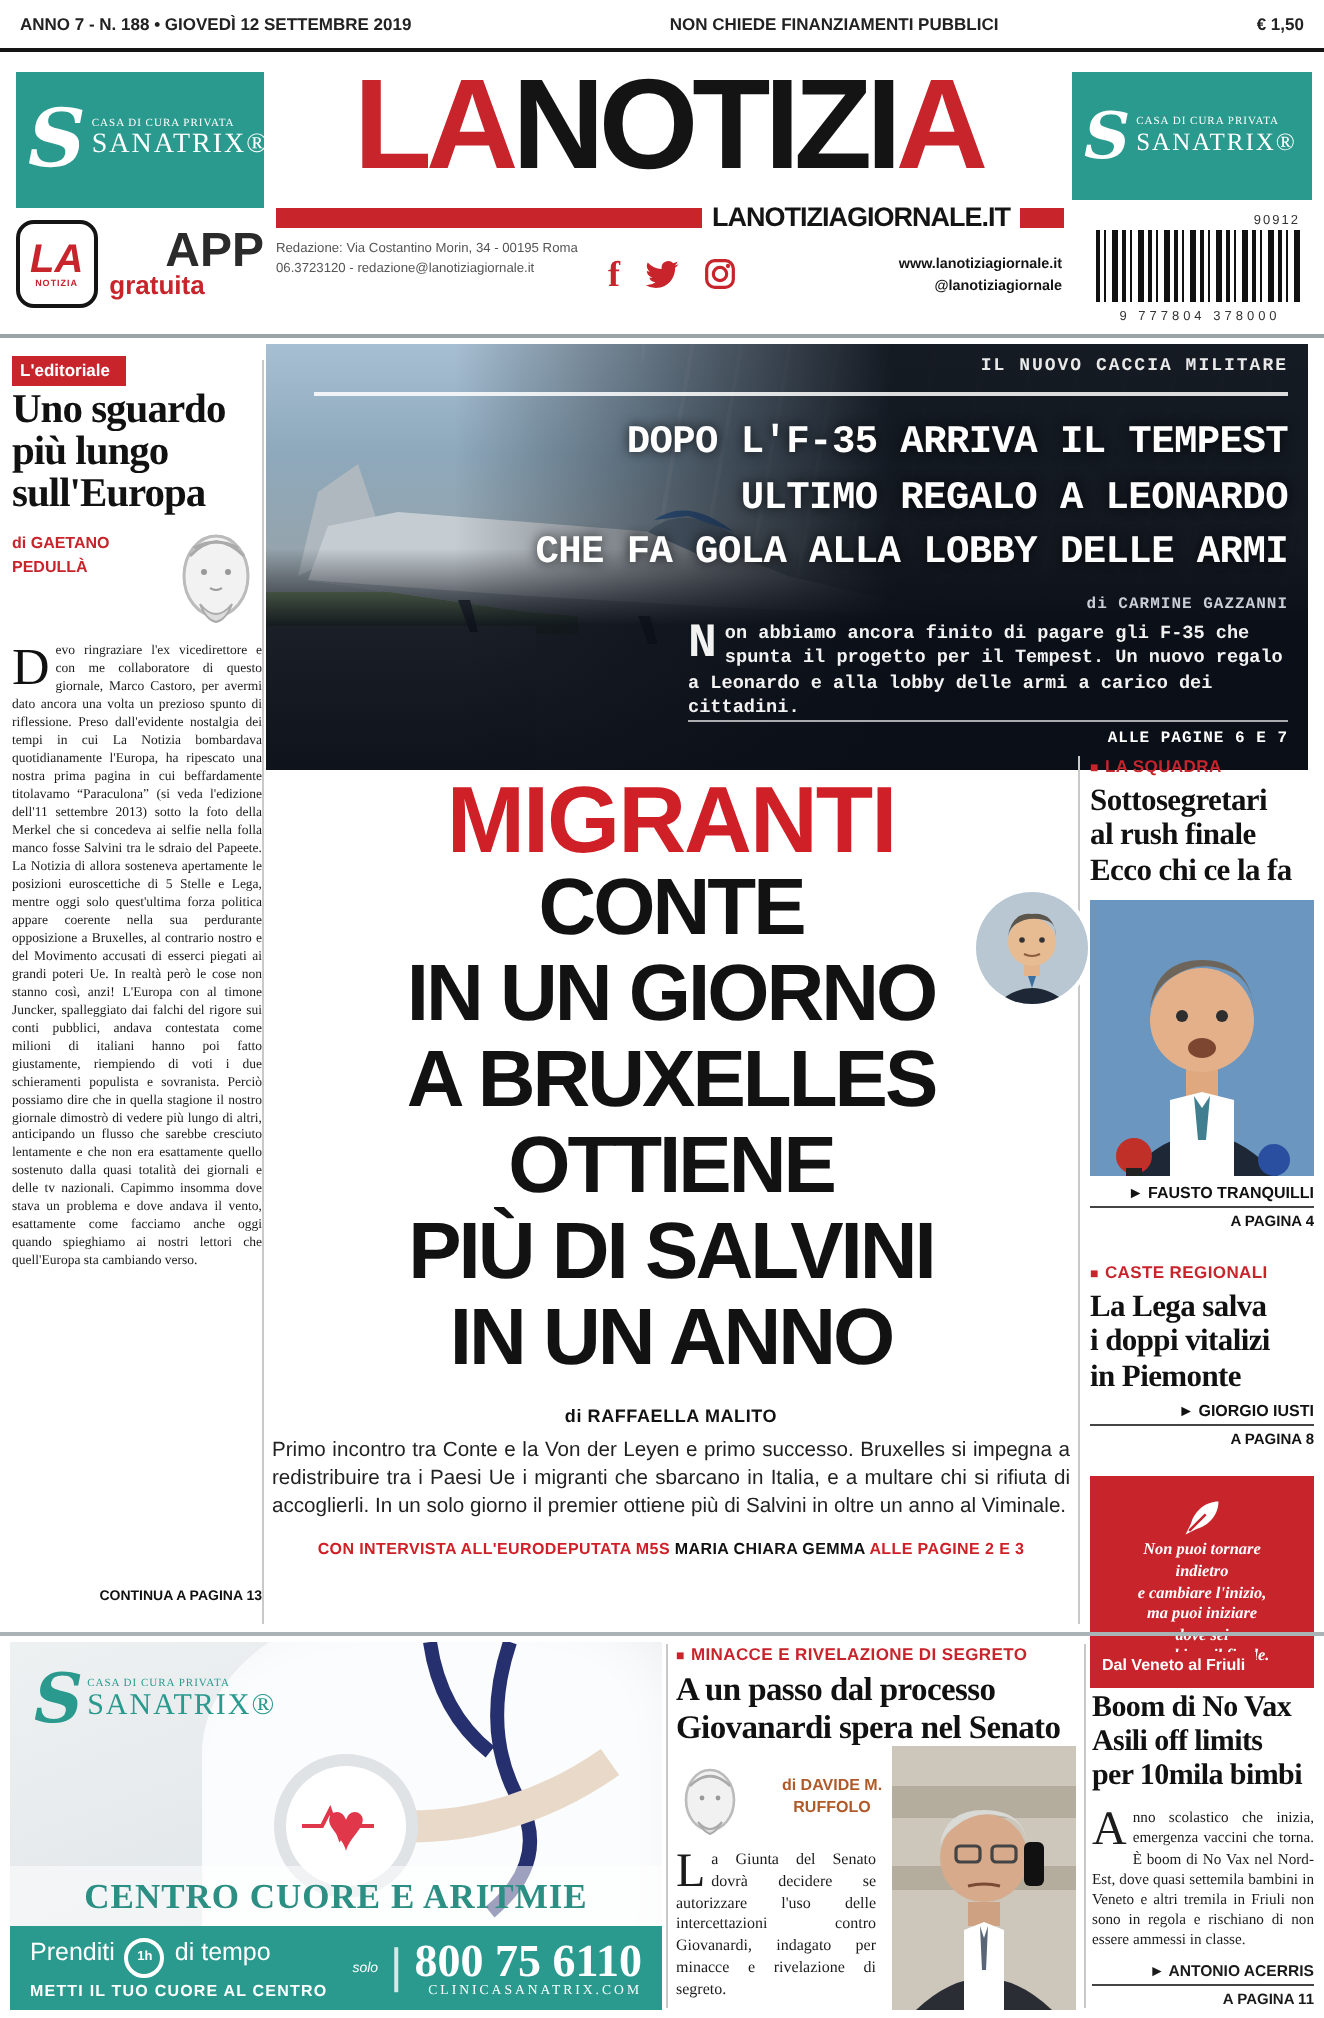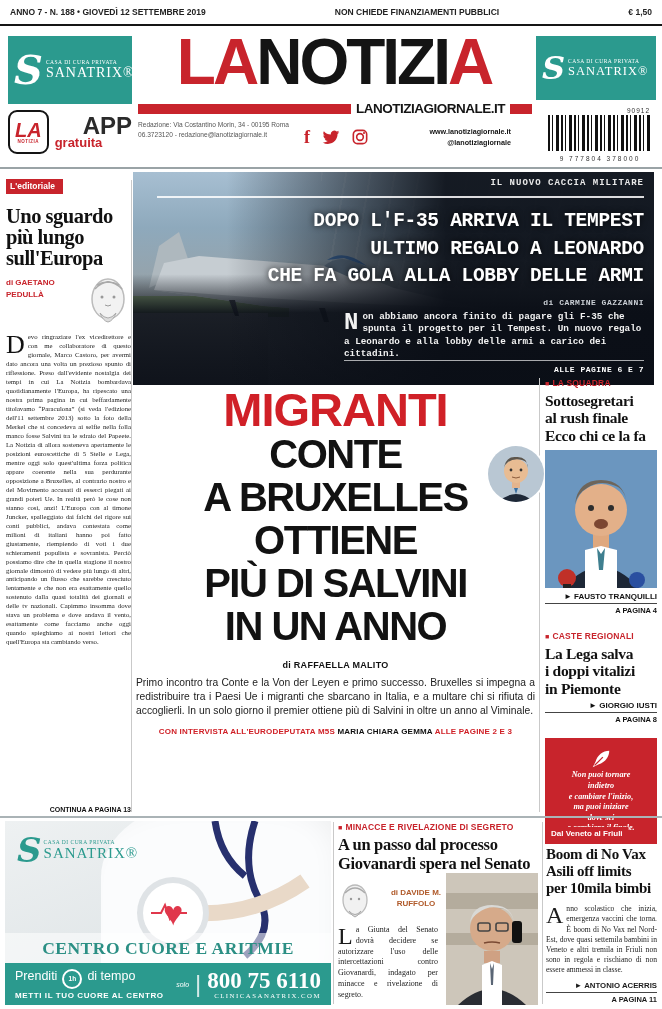--- a/index.html
+++ b/index.html
@@ -18,21 +18,21 @@
   .logo{position:absolute;left:134px;top:30px;width:400px;text-align:center;font-weight:bold;font-size:64px;letter-spacing:-3px;line-height:1.0;}
   .logo .red{color:#c8242c;}
   .logo .blk{color:#141414;}
   .sitebar{position:absolute;left:138px;top:101px;width:394px;display:flex;align-items:center;}
   .sitebar .bar{height:10px;background:#c8242c;flex:1;}
   .sitebar .bar2{height:10px;background:#c8242c;width:22px;}
   .sitebar .txt{font-weight:bold;font-size:13.5px;color:#141414;margin:0 5px;letter-spacing:-0.5px;}
   .address{position:absolute;left:138px;top:120px;font-size:6.6px;color:#555;line-height:1.5;}
   .social{position:absolute;left:304px;top:128px;display:flex;gap:12px;align-items:center;}
   .fb{color:#c8242c;font-family:"Liberation Serif",serif;font-weight:bold;font-size:18px;line-height:1;}
-  .webinfo{position:absolute;left:387px;top:127px;width:124px;text-align:right;font-size:7.2px;font-weight:bold;color:#141414;line-height:1.5;}
+  .webinfo{position:absolute;left:407px;top:127px;width:124px;text-align:right;font-size:7.2px;font-weight:bold;color:#141414;line-height:1.5;}
   .appblock{position:absolute;left:8px;top:110px;width:124px;display:flex;align-items:center;gap:6px;}
   .appicon{width:40px;height:40px;border:2px solid #141414;border-radius:9px;display:flex;flex-direction:column;align-items:center;justify-content:center;background:#fff;}
   .appicon .la{color:#c8242c;font-weight:bold;font-size:20px;line-height:0.9;font-style:italic;}
   .appicon .nt{color:#c8242c;font-size:4.5px;font-weight:bold;letter-spacing:0.5px;}
   .apptxt .t1{font-size:24px;font-weight:bold;color:#2b2b2b;line-height:0.9;margin-left:28px;}
   .apptxt .t2{font-size:13px;font-weight:bold;color:#c8242c;line-height:1.0;}
   .barcode{position:absolute;left:544px;top:106px;width:112px;height:56px;background:#fff;}
   .bars{position:absolute;left:4px;top:9px;right:4px;height:36px;background:repeating-linear-gradient(90deg,#111 0 2px,#fff 2px 4px,#111 4px 5px,#fff 5px 8px,#111 8px 11px,#fff 11px 13px);}
   .bcserial{position:absolute;right:6px;top:1px;font-size:6.5px;color:#333;letter-spacing:1px;}
   .bcnum{position:absolute;left:0;right:0;bottom:0;text-align:center;font-size:6.5px;color:#333;letter-spacing:2px;}
@@ -49,21 +49,21 @@
   .heroline{position:absolute;top:24px;left:24px;right:10px;height:2px;background:rgba(255,255,255,0.85);}
   .heroh{position:absolute;top:36px;right:10px;text-align:right;color:#fff;font-weight:bold;font-size:19.5px;line-height:1.42;letter-spacing:-0.3px;text-shadow:0 0 6px rgba(0,0,0,0.8);}
   .herobyline{position:absolute;top:126px;right:10px;font-size:8px;font-weight:bold;color:#c9ced4;letter-spacing:0.5px;}
   .herobody{position:absolute;top:139px;right:10px;width:300px;color:#f2f2f2;font-size:9.3px;line-height:1.32;text-align:left;font-weight:bold;}
   .herobody .dc{float:left;font-size:24px;line-height:0.85;margin:2px 4px 0 0;font-weight:bold;}
   .herorule{position:absolute;top:188px;right:10px;width:300px;height:1px;background:rgba(255,255,255,0.65);}
   .heropage{position:absolute;top:193px;right:10px;font-size:8px;font-weight:bold;color:#fff;letter-spacing:0.5px;}
   
   .edit{position:absolute;left:6px;top:175px;width:125px;}
   .editlabel{display:inline-block;background:#c8242c;color:#fff;font-size:8.5px;font-weight:bold;padding:2px 8px 3px 4px;}
-  .edittitle{font-family:"Liberation Serif",serif;font-weight:bold;font-size:20.5px;line-height:1.03;letter-spacing:-0.5px;color:#111;margin:12px 0 8px 0;}
+  .edittitle{font-family:"Liberation Serif",serif;font-weight:bold;font-size:20.5px;line-height:1.03;letter-spacing:-0.5px;color:#111;margin:2px 0 8px 0;}
   .editby{position:relative;height:56px;}
   .editby .by{font-size:8px;font-weight:bold;color:#c8242c;line-height:1.4;width:62px;}
   .sketch{position:absolute;right:0;top:-4px;}
   .editbody{font-family:"Liberation Serif",serif;font-size:6.75px;line-height:1.33;text-align:justify;color:#1c1c1c;height:468px;overflow:hidden;}
   .editbody .dc{float:left;font-family:"Liberation Serif",serif;font-size:26px;line-height:0.8;margin:2px 3px 0 0;color:#111;}
   .editcont{text-align:right;font-size:7px;font-weight:bold;margin-top:5px;color:#111;}
   .vrule{position:absolute;width:1px;background:#c9c9c9;}
   
   .center{position:absolute;left:136px;top:386px;width:399px;text-align:center;}
   .migr{color:#d02027;font-weight:bold;font-size:47px;letter-spacing:-1px;line-height:1.0;}
@@ -241,20 +241,21 @@
   </div>
   <div class="editcont">CONTINUA A PAGINA 13</div>
 </div>
 
 <div class="vrule" style="left:131px;top:180px;height:632px;"></div>
 <div class="vrule" style="left:539px;top:378px;height:434px;"></div>
 
 <div class="center">
   <div class="migr">MIGRANTI</div>
   <span class="bigline">CONTE</span>
+  <span class="bigline">IN UN GIORNO</span>
   <span class="bigline">A BRUXELLES</span>
   <span class="bigline">OTTIENE</span>
   <span class="bigline">PIÙ DI SALVINI</span>
   <span class="bigline">IN UN ANNO</span>
   <div class="contecircle">
     <svg width="56" height="56" viewBox="0 0 56 56">
       <rect width="56" height="56" fill="#b9c7d3"></rect>
       <path d="M10 56 Q28 40 46 56 Z" fill="#1d2736"></path>
       <rect x="24" y="34" width="8" height="8" fill="#e4b48d"></rect>
       <circle cx="28" cy="25" r="12" fill="#e8bc93"></circle>

